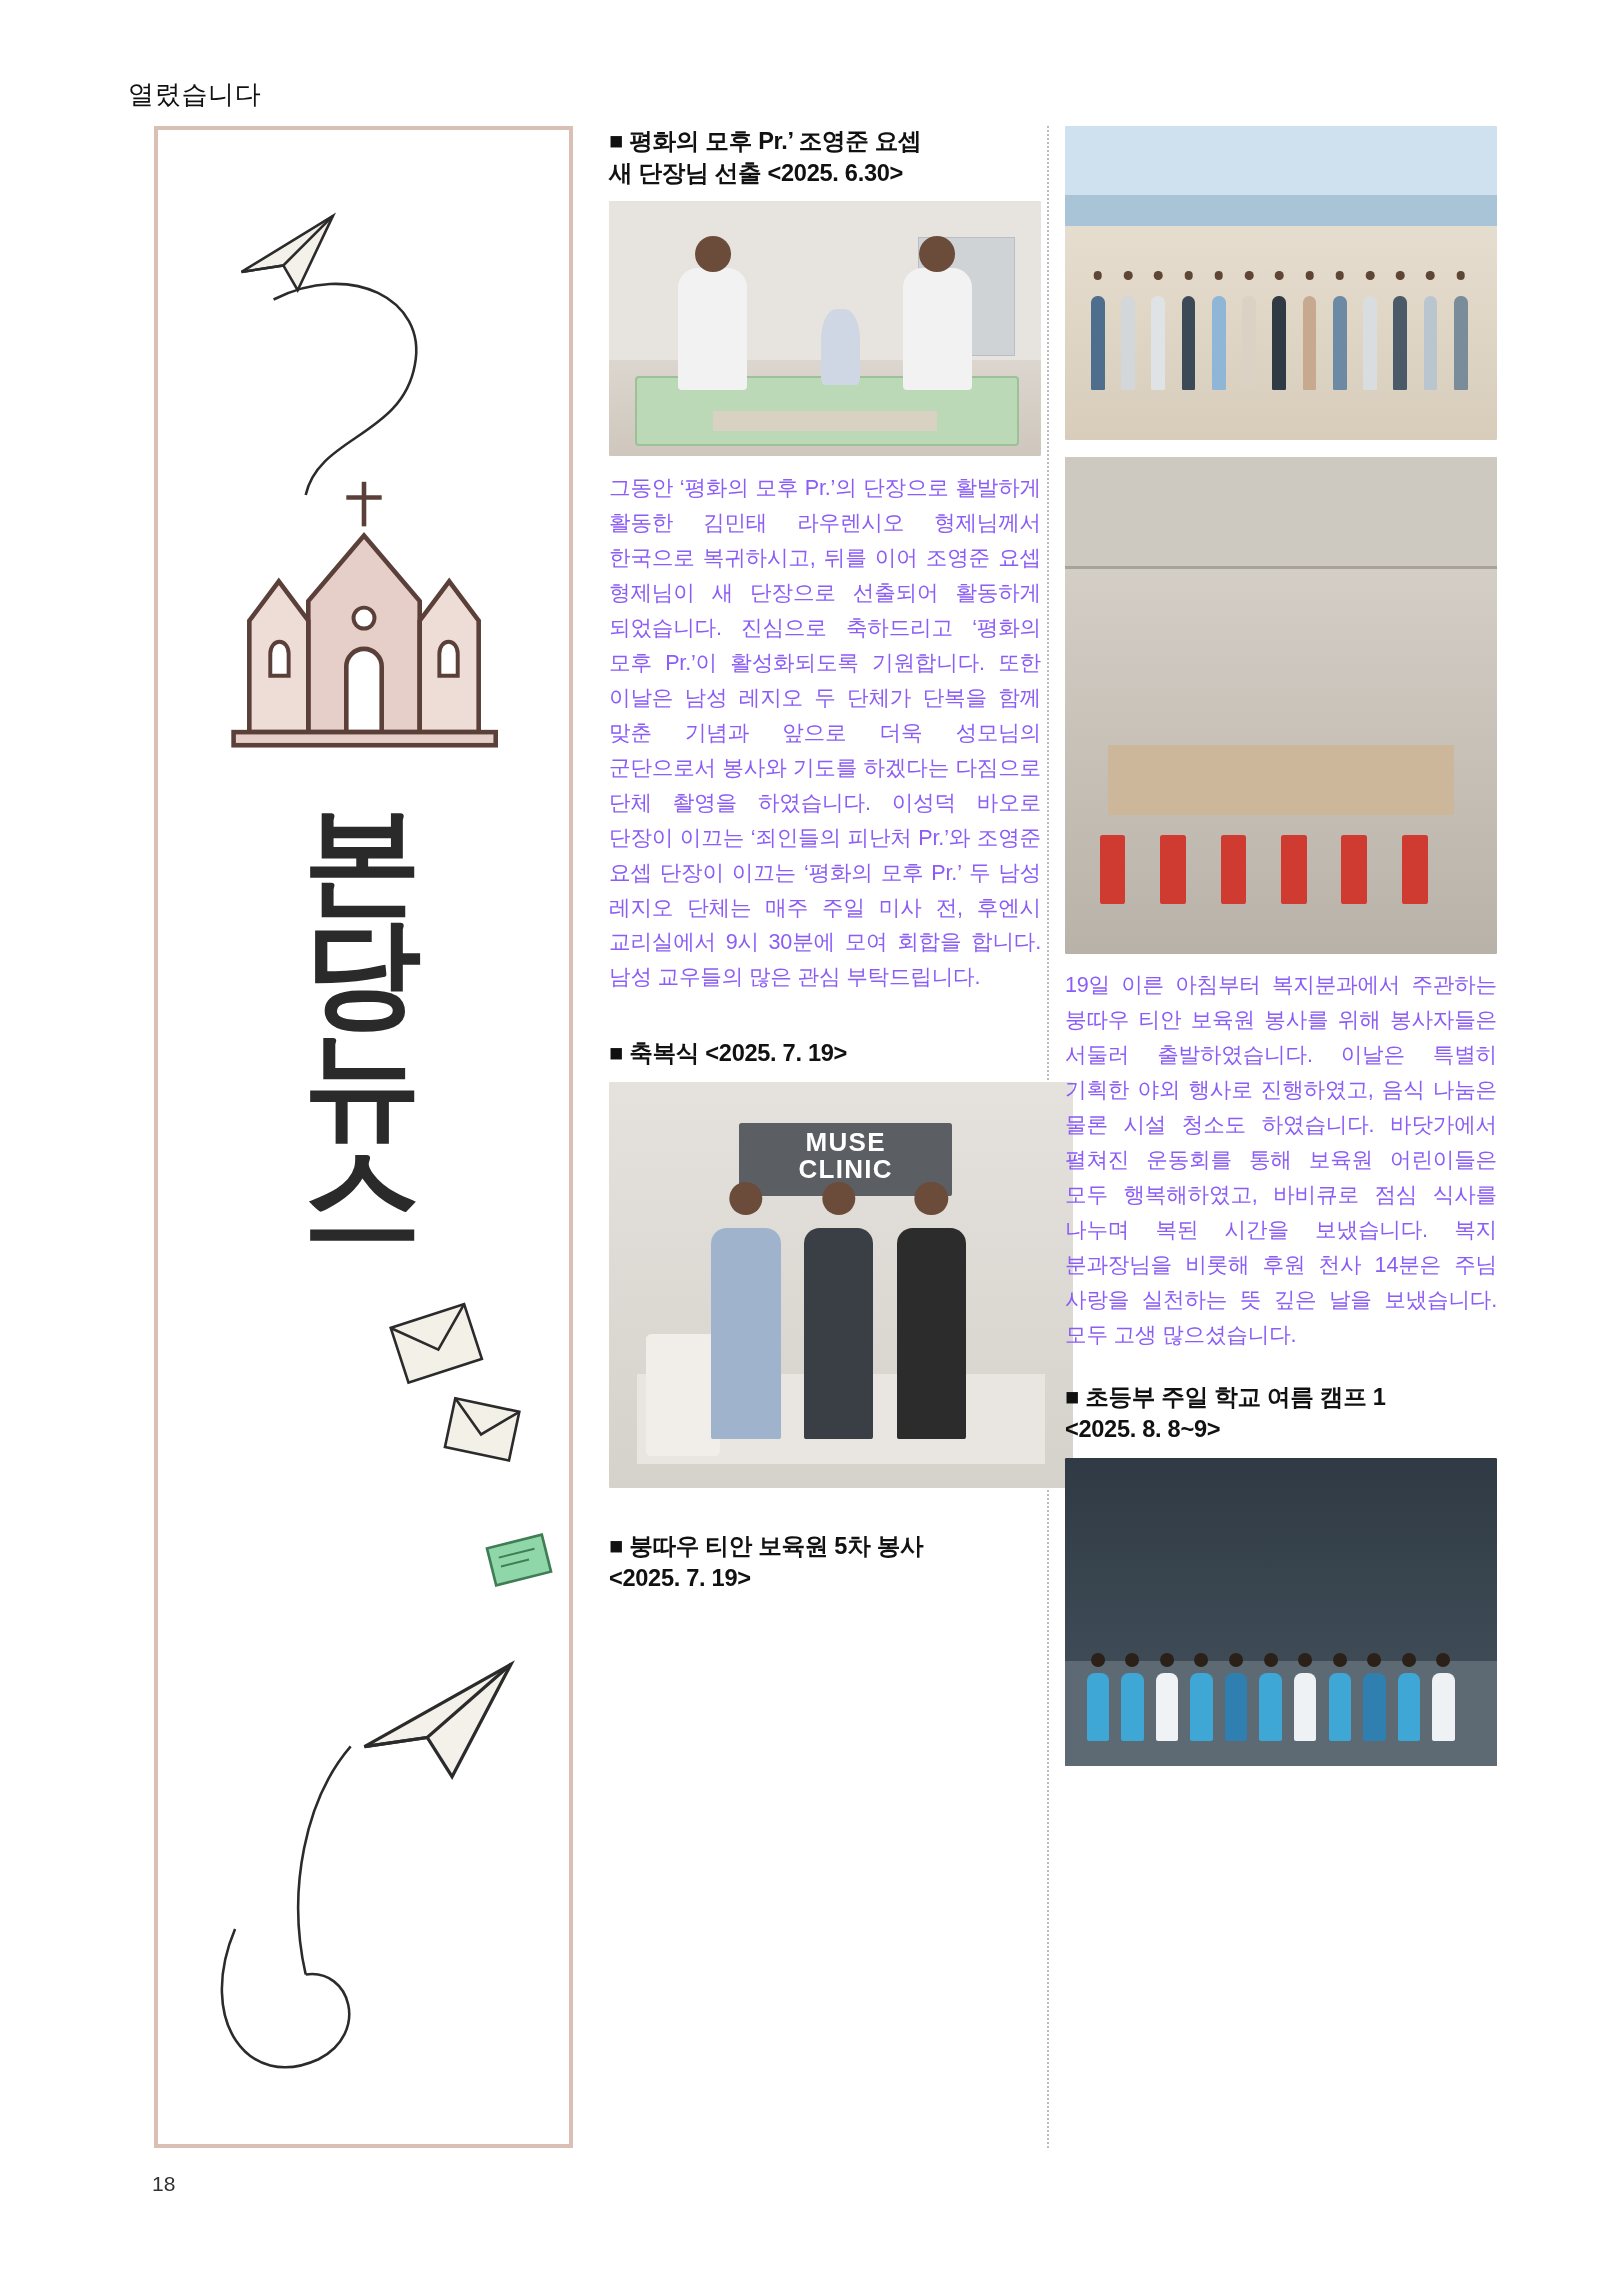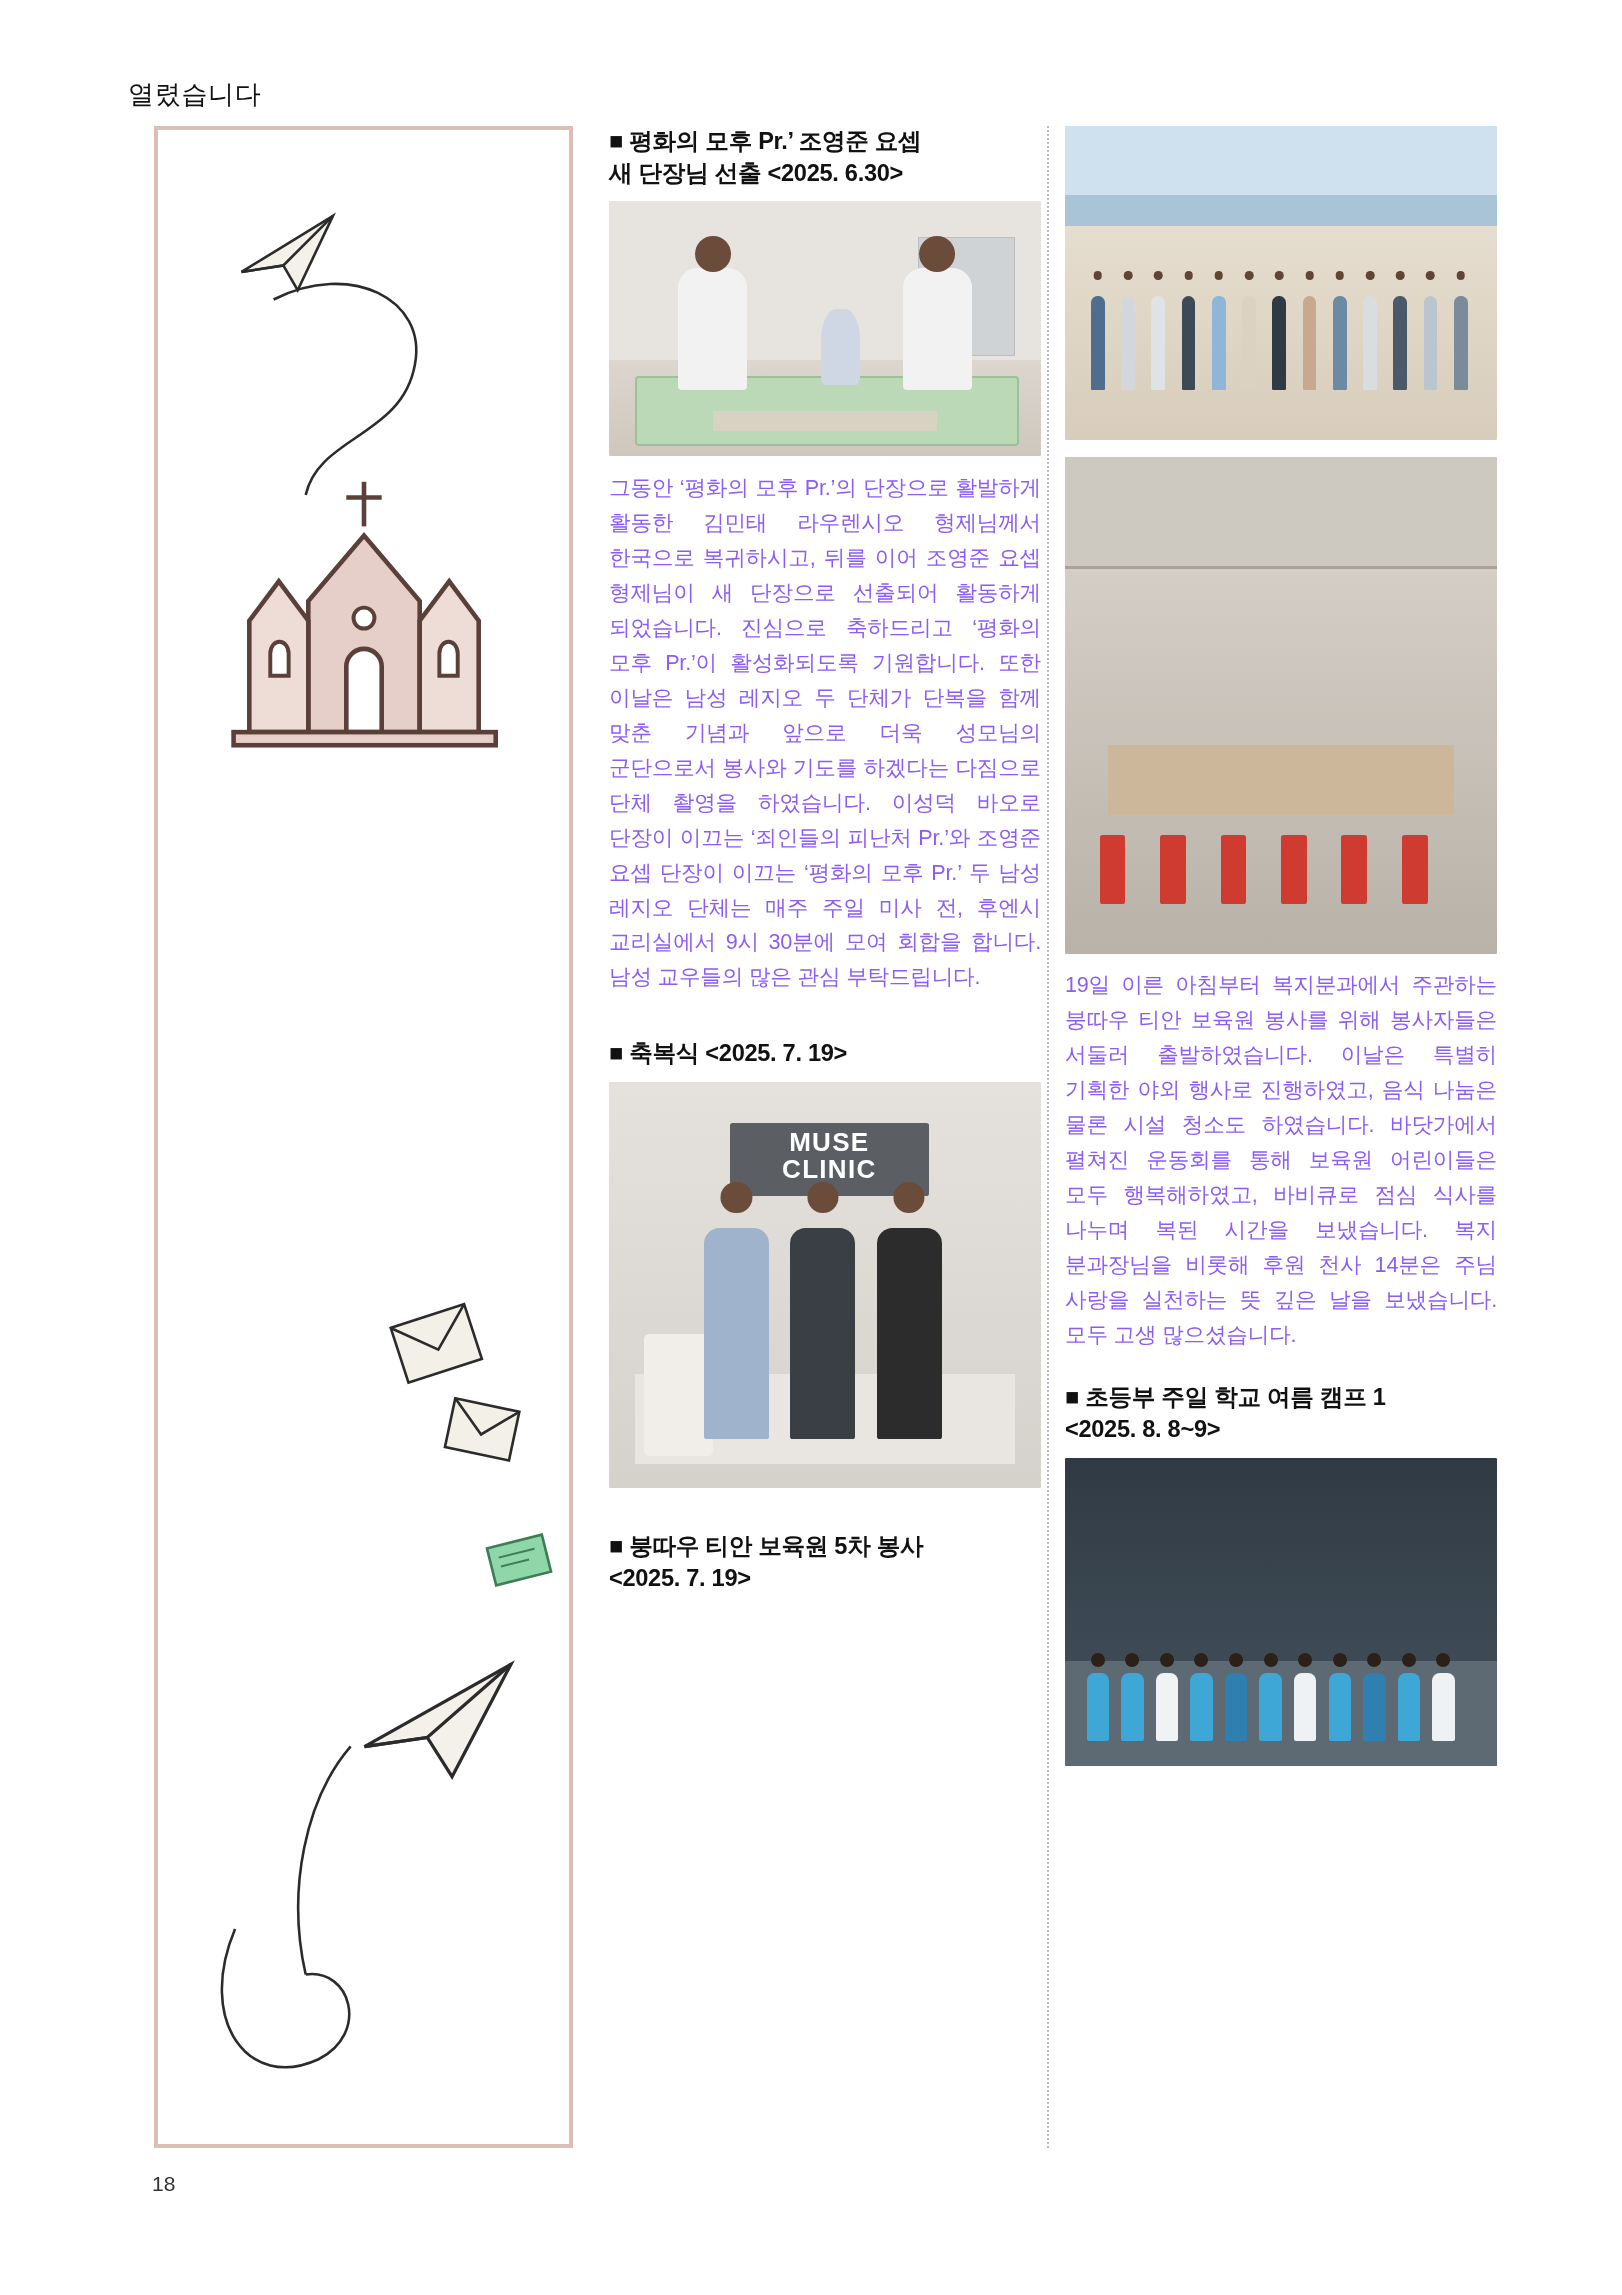--- a/index.html
+++ b/index.html
@@ -151,21 +151,21 @@
   .ph-legion .wall { position:absolute; left:0; top:0; right:0; height:62%; background:#e7e4df; }
   .ph-legion .cab { position:absolute; right:6%; top:14%; width:22%; height:46%; background:#cfd3d6; border:1.3px solid #b9bec2;}
   .ph-legion .table { position:absolute; left:6%; bottom:4%; width:88%; height:26%; background:#bcd9b7; border:2px solid #9cc197; border-radius:3.9px;}
   .ph-legion .banner { position:absolute; left:24%; bottom:10%; width:52%; height:8%; background:#d9d2c3; }
   .ph-legion .man { position:absolute; bottom:26%; width:16%; height:48%; background:#f2f2f2; border-radius:19.6px 19.6px 3.9px 3.9px; }
   .ph-legion .man::before { content:""; position:absolute; left:50%; top:-26%; transform:translateX(-50%); width:52%; padding-top:52%; background:#6b4b3a; border-radius:50%; }
   .ph-legion .man.m1 { left:16%; }
   .ph-legion .man.m2 { right:16%; }
   .ph-legion .statue { position:absolute; left:49%; bottom:28%; width:9%; height:30%; background:#cfd6e4; border-radius:40% 40% 10% 10%; }
 
-  .ph-clinic { background: linear-gradient(#e5e2dd, #d5d1cb); }
+  .ph-clinic { background: linear-gradient(#e5e2dd, #d5d1cb); padding-left: 32px; }
   .ph-clinic .sign { position:absolute; left:28%; top:10%; width:46%; height:18%; background:#5b5f63; border-radius:2.6px; }
   .ph-clinic .sign span { color:#fff; font-size:26px; font-weight:700; display:block; text-align:center; line-height:1.05; padding-top:6.5px; letter-spacing:1.3px;}
   .ph-clinic .counter { position:absolute; left:6%; bottom:6%; right:6%; height:22%; background:#e9e6e1; }
   .ph-clinic .pp { position:absolute; bottom:12%; width:15%; height:52%; border-radius:15.7px 15.7px 2.6px 2.6px; }
   .ph-clinic .pp::before { content:""; position:absolute; left:50%; top:-22%; transform:translateX(-50%); width:48%; padding-top:48%; background:#6b4b3a; border-radius:50%; }
   .ph-clinic .pp.a { left:22%; background:#9fb4cc; }
   .ph-clinic .pp.b { left:42%; background:#3a3f45; }
   .ph-clinic .pp.c { left:62%; background:#2c2c2c; }
   .ph-clinic .flowers { position:absolute; left:8%; bottom:8%; width:16%; height:30%; background:#f1eee9; border-radius:5.2px; }
 
@@ -212,20 +212,22 @@
         <path d="M60 230 L60 400 L150 400 L150 230 L105 170 Z" fill="#eedcd7" stroke="#5a4038" stroke-width="7"></path>
         <path d="M320 230 L320 400 L410 400 L410 230 L365 170 Z" fill="#eedcd7" stroke="#5a4038" stroke-width="7"></path>
         <path d="M208 400 L208 300 a27 27 0 0 1 54 0 L262 400 Z" fill="#fff" stroke="#5a4038" stroke-width="7"></path>
         <circle cx="235" cy="226" r="16" fill="#fff" stroke="#5a4038" stroke-width="6"></circle>
         <path d="M92 280 a14 18 0 0 1 28 0 v34 h-28 Z" fill="#fff" stroke="#5a4038" stroke-width="6"></path>
         <path d="M350 280 a14 18 0 0 1 28 0 v34 h-28 Z" fill="#fff" stroke="#5a4038" stroke-width="6"></path>
         <rect x="36" y="400" width="400" height="20" fill="#e7cfc9" stroke="#5a4038" stroke-width="7"></rect>
       </svg>
     </div>
 
+    <div class="brand-title" style="white-space: pre-line;">본당
+뉴스</div>
 
     <svg style="position:absolute;left:236px;top:1178px;width:85px;height:72px;transform:rotate(-18deg);" viewBox="0 0 130 110">
       <rect x="6" y="10" width="118" height="88" fill="#f3f0e8" stroke="#2b2b2b" stroke-width="4"></rect>
       <polyline points="6,10 65,64 124,10" fill="none" stroke="#2b2b2b" stroke-width="4"></polyline>
     </svg>
     <svg style="position:absolute;left:288px;top:1269px;width:72px;height:62px;transform:rotate(12deg);" viewBox="0 0 110 94">
       <rect x="5" y="8" width="100" height="76" fill="#f3f0e8" stroke="#2b2b2b" stroke-width="4"></rect>
       <polyline points="5,8 55,54 105,8" fill="none" stroke="#2b2b2b" stroke-width="4"></polyline>
     </svg>
 

